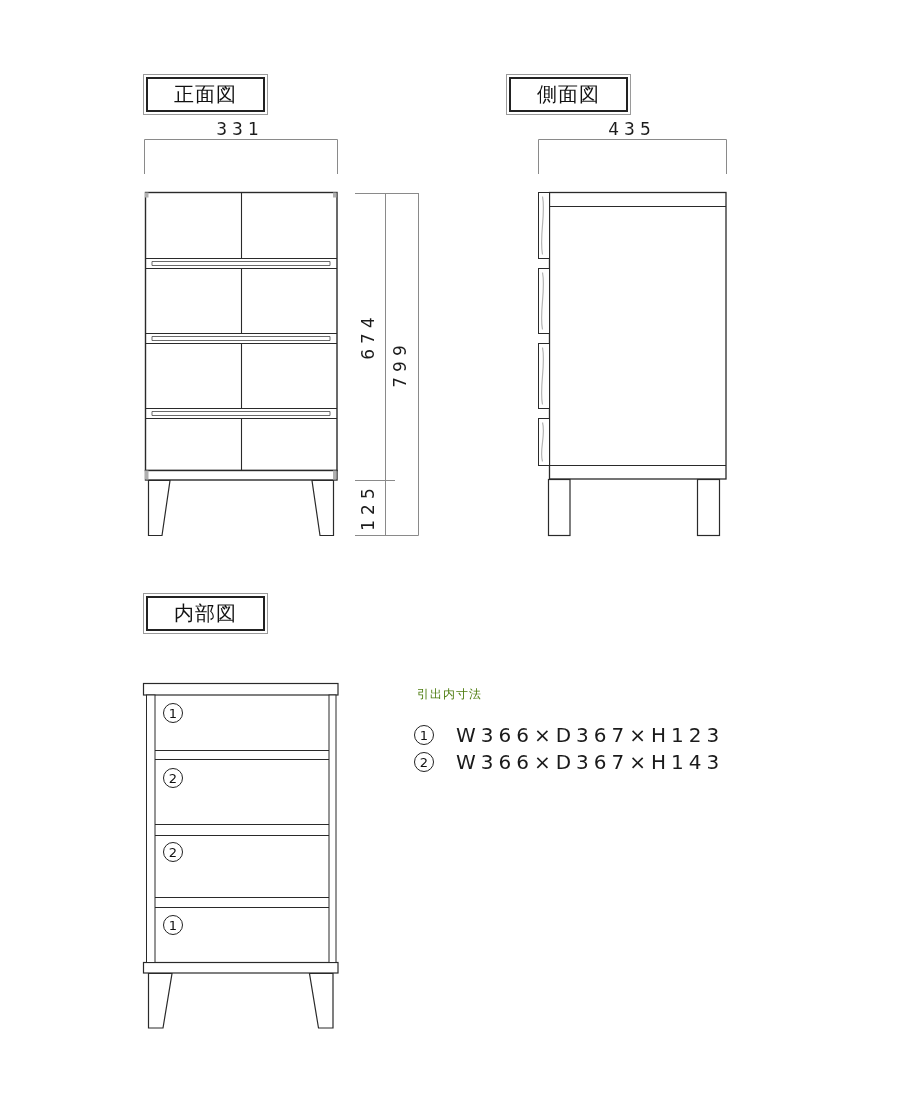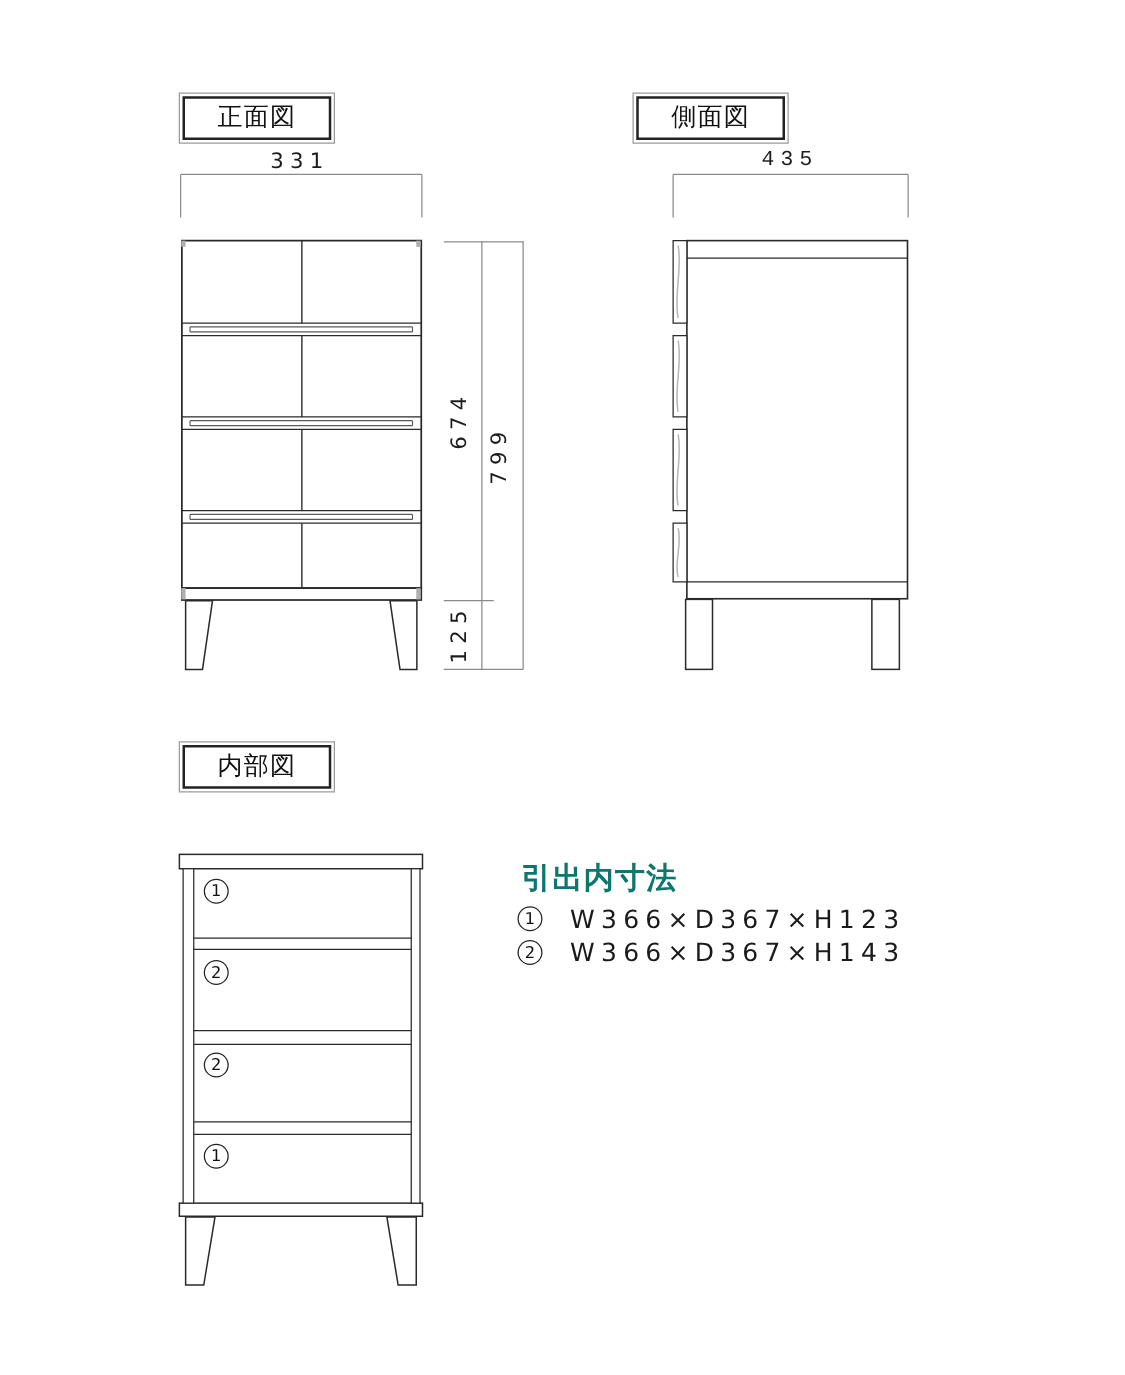--- a/index.html
+++ b/index.html
@@ -24,21 +24,21 @@
   .dim-label.vert{transform:rotate(-90deg);height:20px;line-height:20px;}
   
   .mark-circle{
     position:absolute;width:20px;height:20px;border:1.5px solid #222;border-radius:50%;
     display:flex;align-items:center;justify-content:center;
     font-size:13px;line-height:13px;color:#111;background:#fff;box-sizing:border-box;
     font-family:"DejaVu Sans","Liberation Sans",sans-serif;
   }
   
   .spec-title{
-    position:absolute;font-size:24px;letter-spacing:1px;color:#0f766e;white-space:nowrap;font-weight:bold;
+    position:absolute;font-size:12px;letter-spacing:1px;color:#4d7c0f;white-space:nowrap;
   }
   .spec-text{
     position:absolute;font-size:20px;letter-spacing:5px;color:#1a1a1a;white-space:nowrap;
     font-family:"DejaVu Sans","Liberation Sans",sans-serif;
   }
 </style>
 </head>
 <body>
 
 <div class="sheet">
@@ -92,21 +92,21 @@
   </svg>
 
   <div class="dim-label vert" style="left:338px;top:326px;width:60px;">674</div>
   <div class="dim-label vert" style="left:370px;top:354px;width:60px;">799</div>
   <div class="dim-label vert" style="left:338px;top:497px;width:60px;">125</div>
 
   <div class="label-box" style="left:506px;top:74px;">
     <div class="inner">側面図</div>
   </div>
 
-  <div class="dim-label" style="left:582px;top:119px;width:100px;font-family:Liberation Mono, monospace;">435</div>
+  <div class="dim-label" style="left:582px;top:119px;width:100px;">435</div>
 
   <svg width="215" height="430" style="left:525px;top:118px;" viewBox="525 118 215 430">
 
     <g stroke="#8a8a8a" stroke-width="1" fill="none">
       <path d="M538.5,139.5 H726.5 M538.5,139.5 V174 M726.5,139.5 V174"></path>
     </g>
 
     <g stroke="#2a2a2a" stroke-width="1.3" fill="#ffffff">
       <rect x="549.5" y="192.5" width="176.5" height="286.5"></rect>
     </g>

